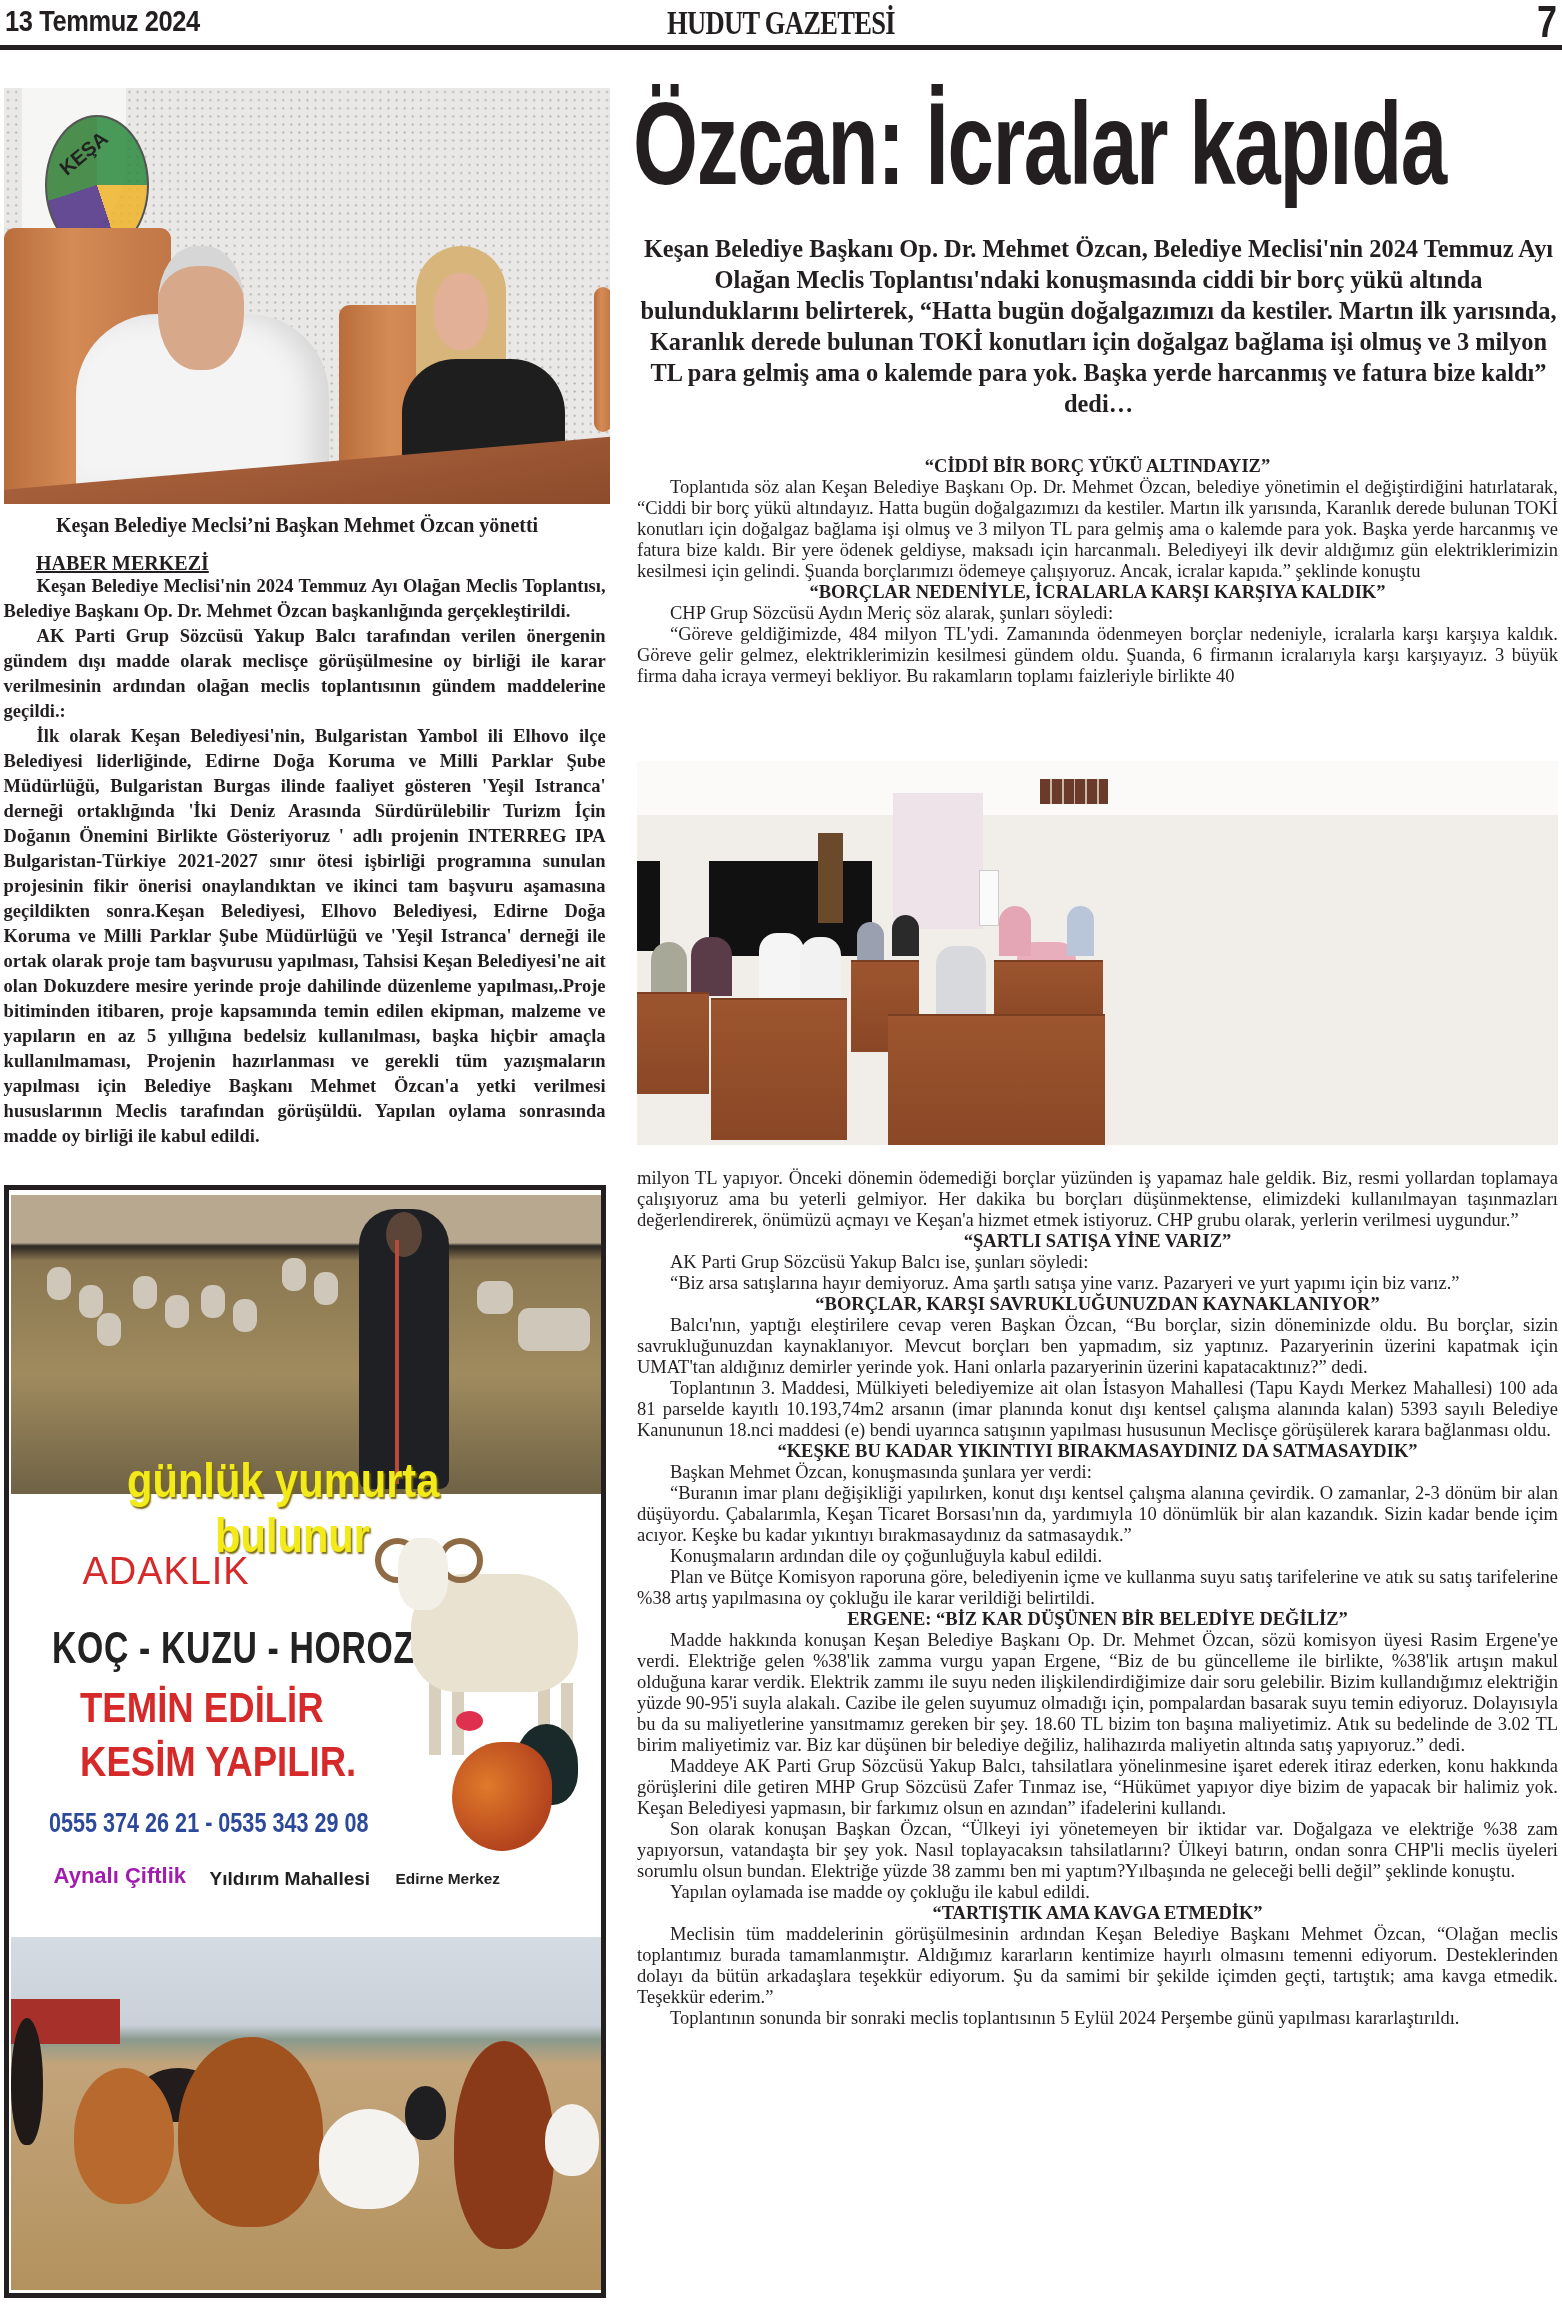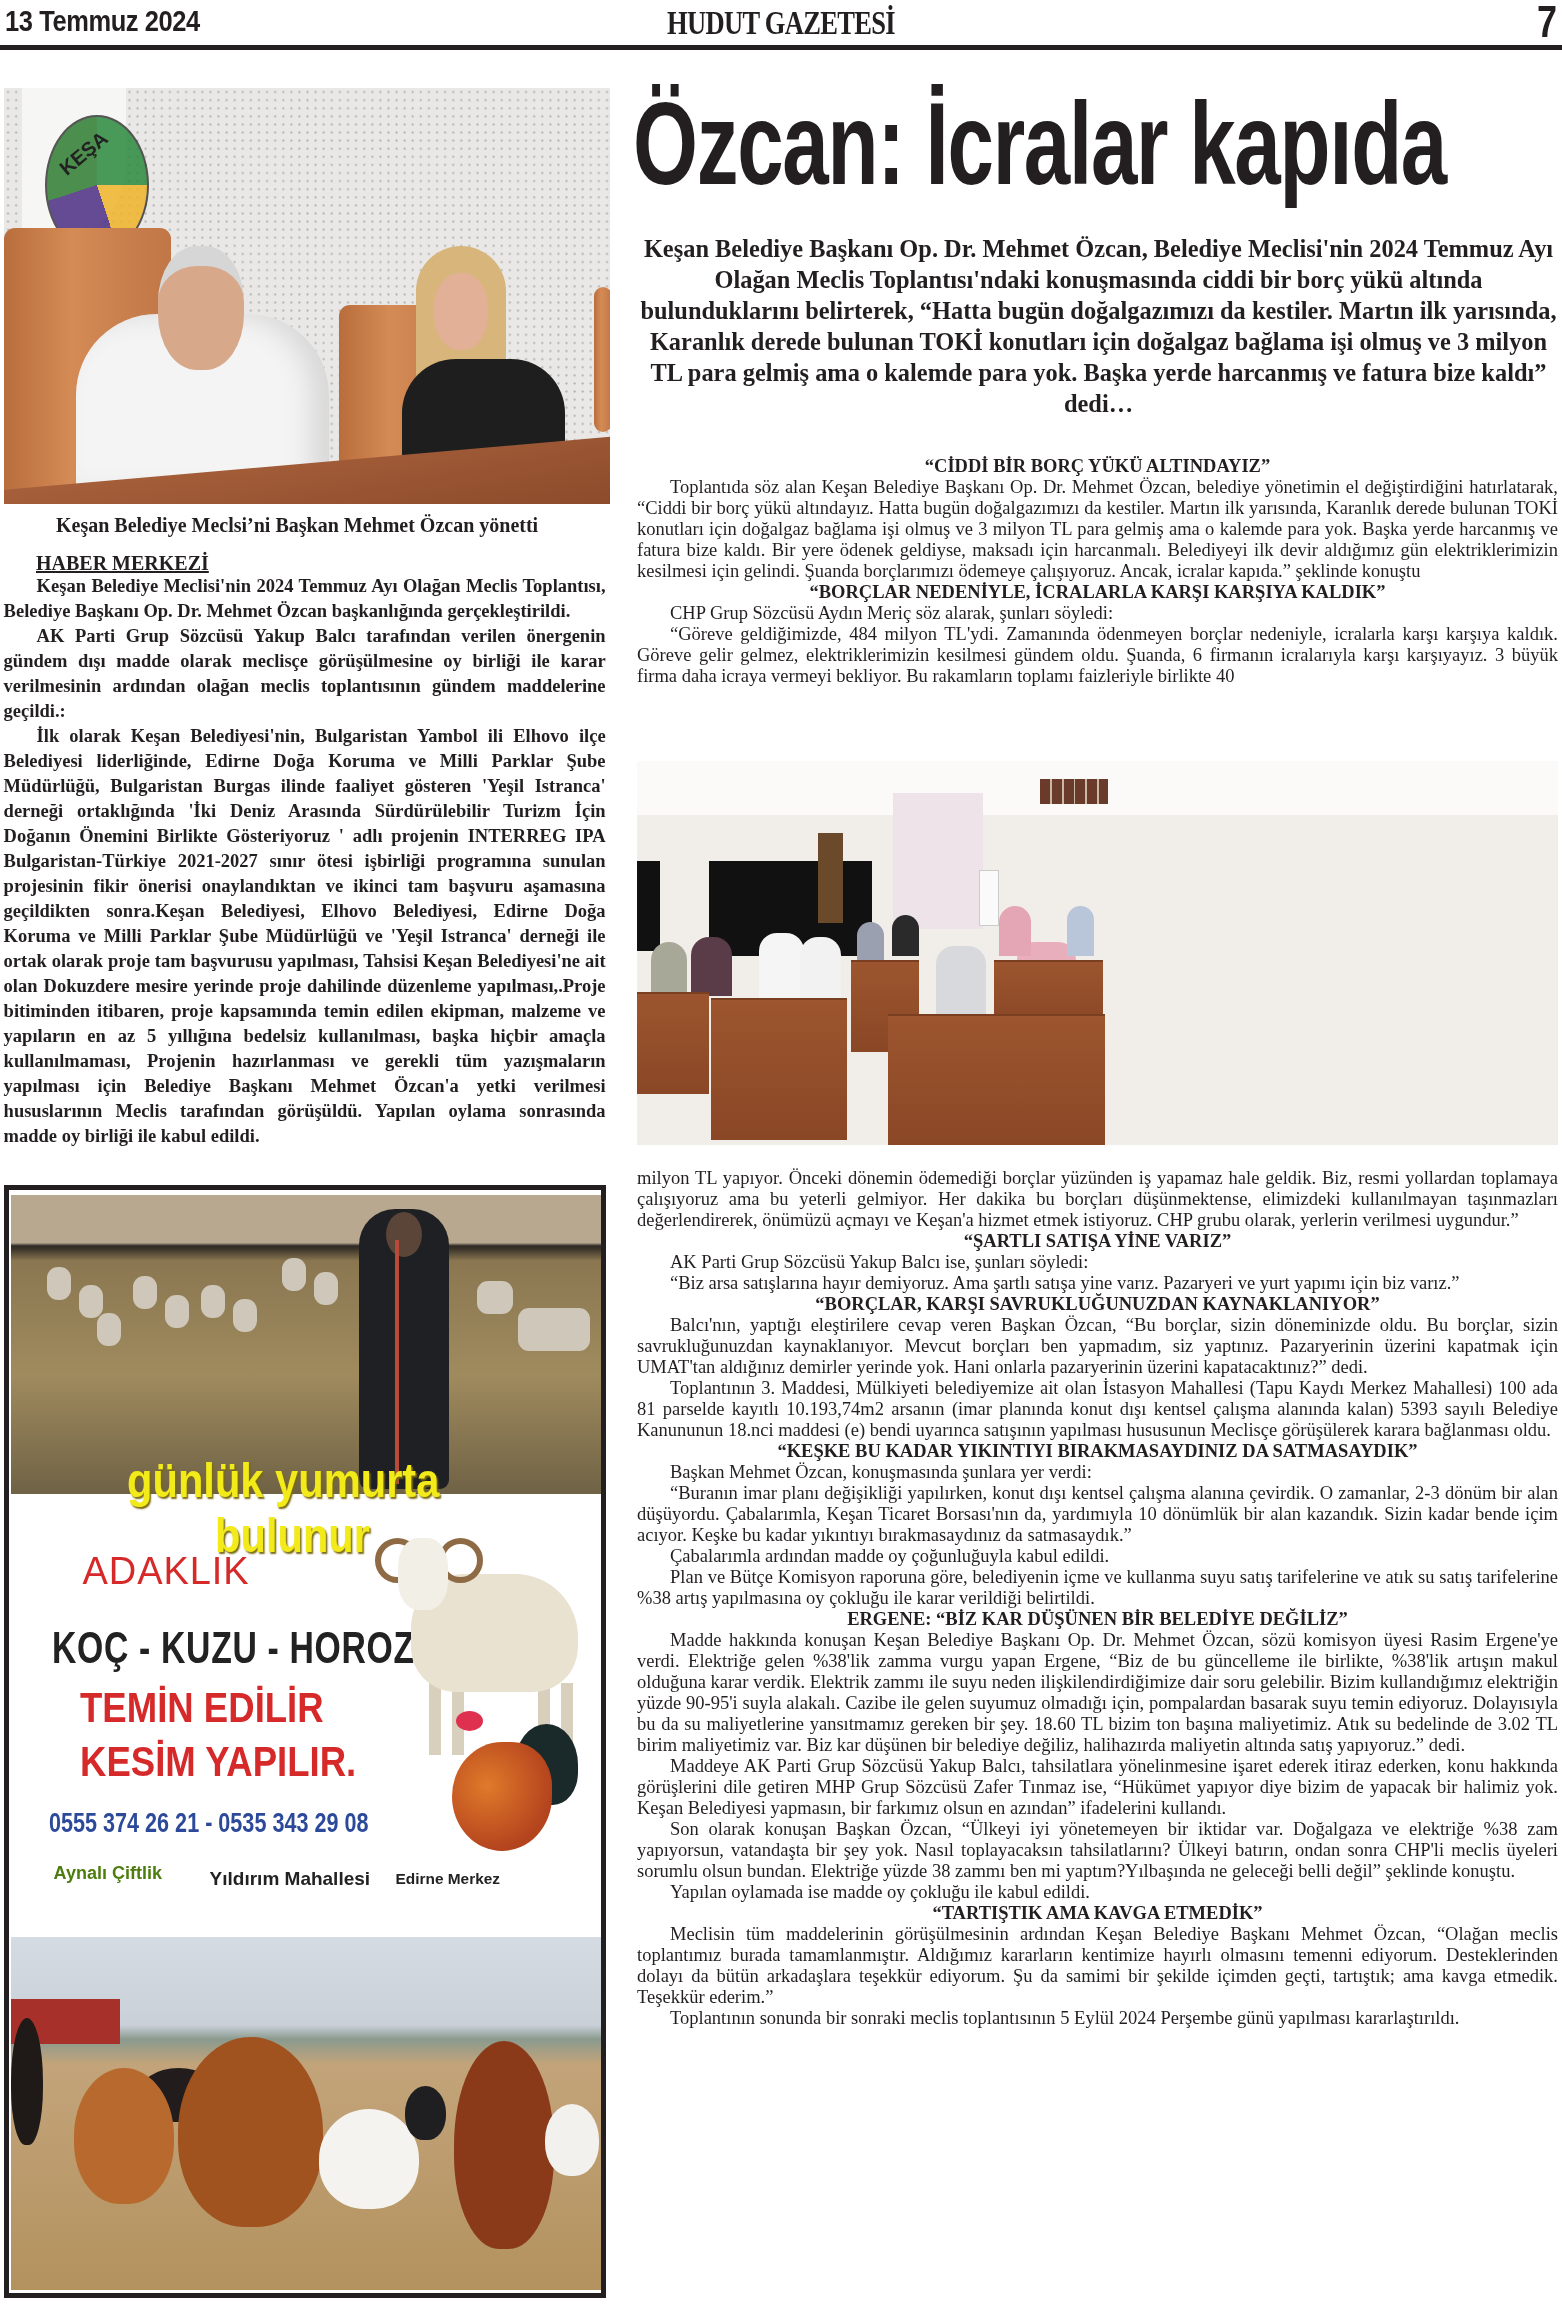--- a/index.html
+++ b/index.html
@@ -69,21 +69,21 @@
   #ad-shepherd .head{position:absolute;left:375px;top:16.3px;width:36px;height:45px;background:#5a4538;border-radius:50%;}
   #ad-shepherd .staff{position:absolute;left:384px;top:45px;width:3.6px;height:244px;background:#b84a3a;}
   .sheep{position:absolute;width:23.5px;height:33px;background:#cfc7ba;border-radius:11px;}
 
   .ad-text{position:absolute;font-family:"Liberation Sans",sans-serif;font-weight:bold;}
   #ad-adaklik{left:74px;top:360px;font-size:38px;color:#d62a2a;font-weight:normal;letter-spacing:0.9px;}
   #ad-items{left:43px;top:432px;font-size:45px;color:#222;transform:scaleX(0.75);transform-origin:left;letter-spacing:0.9px;}
   #ad-temin{left:71px;top:493px;font-size:43px;color:#d62a2a;transform:scaleX(0.85);transform-origin:left;}
   #ad-kesim{left:71px;top:547px;font-size:43px;color:#d62a2a;transform:scaleX(0.85);transform-origin:left;}
   #ad-phones{left:40px;top:618px;font-size:27px;color:#2d4a9a;transform:scaleX(0.8);transform-origin:left;}
-  #ad-farm{left:45px;top:673px;font-size:18px;color:#4d7c0f;}
+  #ad-farm{left:45px;top:673px;font-size:22px;color:#a21caf;}
   #ad-addr{left:201px;top:678px;font-size:19px;color:#222;font-weight:bold;}
   #ad-addr2{left:387px;top:680px;font-size:15.4px;color:#222;}
   .ram{position:absolute;left:348px;top:348px;width:226px;height:190px;}
   .ram .body{position:absolute;left:54px;top:36px;width:167px;height:118px;background:#e9e2d0;border-radius:54px 63px 45px 45px;}
   .ram .head{position:absolute;left:41px;top:0;width:50px;height:72px;background:#f2efe6;border-radius:40%;}
   .ram .horn{position:absolute;top:0;width:33px;height:33px;border:6.3px solid #8f6b45;border-radius:50%;}
   .ram .leg{position:absolute;top:145px;width:12.7px;height:72px;background:#d8cfbc;}
   .rooster{position:absolute;left:443px;top:516px;width:127px;height:154px;}
   .rooster .body{position:absolute;left:0;top:36px;width:100px;height:109px;background:radial-gradient(circle at 35% 40%,#e07a2a,#b4441e 70%);border-radius:50% 40% 50% 50%;}
   .rooster .tail{position:absolute;left:63px;top:18px;width:63px;height:81px;background:#1a2a2a;border-radius:50% 50% 40% 20%;}
@@ -169,21 +169,21 @@
     <p style="text-indent: 0px;">milyon TL yapıyor. Önceki dönemin ödemediği borçlar yüzünden iş yapamaz hale geldik. Biz, resmi yollardan toplamaya çalışıyoruz ama bu yeterli gelmiyor. Her dakika bu borçları düşünmektense, elimizdeki kullanılmayan taşınmazları değerlendirerek, önümüzü açmayı ve Keşan'a hizmet etmek istiyoruz. CHP grubu olarak, yerlerin verilmesi uygundur.”</p>
     <h3>“ŞARTLI SATIŞA YİNE VARIZ”</h3>
     <p>AK Parti Grup Sözcüsü Yakup Balcı ise, şunları söyledi:</p>
     <p>“Biz arsa satışlarına hayır demiyoruz. Ama şartlı satışa yine varız. Pazaryeri ve yurt yapımı için biz varız.”</p>
     <h3>“BORÇLAR, KARŞI SAVRUKLUĞUNUZDAN KAYNAKLANIYOR”</h3>
     <p>Balcı'nın, yaptığı eleştirilere cevap veren Başkan Özcan, “Bu borçlar, sizin döneminizde oldu. Bu borçlar, sizin savrukluğunuzdan kaynaklanıyor. Mevcut borçları ben yapmadım, siz yaptınız. Pazaryerinin üzerini kapatmak için UMAT'tan aldığınız demirler yerinde yok. Hani onlarla pazaryerinin üzerini kapatacaktınız?” dedi.</p>
     <p>Toplantının 3. Maddesi, Mülkiyeti belediyemize ait olan İstasyon Mahallesi (Tapu Kaydı Merkez Mahallesi) 100 ada 81 parselde kayıtlı 10.193,74m2 arsanın (imar planında konut dışı kentsel çalışma alanında kalan) 5393 sayılı Belediye Kanununun 18.nci maddesi (e) bendi uyarınca satışının yapılması hususunun Meclisçe görüşülerek karara bağlanması oldu.</p>
     <h3>“KEŞKE BU KADAR YIKINTIYI BIRAKMASAYDINIZ DA SATMASAYDIK”</h3>
     <p>Başkan Mehmet Özcan, konuşmasında şunlara yer verdi:</p>
     <p>“Buranın imar planı değişikliği yapılırken, konut dışı kentsel çalışma alanına çevirdik. O zamanlar, 2-3 dönüm bir alan düşüyordu. Çabalarımla, Keşan Ticaret Borsası'nın da, yardımıyla 10 dönümlük bir alan kazandık. Sizin kadar bende içim acıyor. Keşke bu kadar yıkıntıyı bırakmasaydınız da satmasaydık.”</p>
-    <p>Çabalarımla ardından madde oy çoğunluğuyla kabul edildi.</p>
+    <p>Konuşmaların ardından dile oy çoğunluğuyla kabul edildi.</p>
     <p>Plan ve Bütçe Komisyon raporuna göre, belediyenin içme ve kullanma suyu satış tarifelerine ve atık su satış tarifelerine %38 artış yapılmasına oy çokluğu ile karar verildiği belirtildi.</p>
     <h3>ERGENE: “BİZ KAR DÜŞÜNEN BİR BELEDİYE DEĞİLİZ”</h3>
     <p>Madde hakkında konuşan Keşan Belediye Başkanı Op. Dr. Mehmet Özcan, sözü komisyon üyesi Rasim Ergene'ye verdi. Elektriğe gelen %38'lik zamma vurgu yapan Ergene, “Biz de bu güncelleme ile birlikte, %38'lik artışın makul olduğuna karar verdik. Elektrik zammı ile suyu neden ilişkilendirdiğimize dair soru gelebilir. Bizim kullandığımız elektriğin yüzde 90-95'i suyla alakalı. Cazibe ile gelen suyumuz olmadığı için, pompalardan basarak suyu temin ediyoruz. Dolayısıyla bu da su maliyetlerine yansıtmamız gereken bir şey. 18.60 TL bizim ton başına maliyetimiz. Atık su bedelinde de 3.02 TL birim maliyetimiz var. Biz kar düşünen bir belediye değiliz, halihazırda maliyetin altında satış yapıyoruz.” dedi.</p>
     <p>Maddeye AK Parti Grup Sözcüsü Yakup Balcı, tahsilatlara yönelinmesine işaret ederek itiraz ederken, konu hakkında görüşlerini dile getiren MHP Grup Sözcüsü Zafer Tınmaz ise, “Hükümet yapıyor diye bizim de yapacak bir halimiz yok. Keşan Belediyesi yapmasın, bir farkımız olsun en azından” ifadelerini kullandı.</p>
     <p>Son olarak konuşan Başkan Özcan, “Ülkeyi iyi yönetemeyen bir iktidar var. Doğalgaza ve elektriğe %38 zam yapıyorsun, vatandaşta bir şey yok. Nasıl toplayacaksın tahsilatlarını? Ülkeyi batırın, ondan sonra CHP'li meclis üyeleri sorumlu olsun bundan. Elektriğe yüzde 38 zammı ben mi yaptım?Yılbaşında ne geleceği belli değil” şeklinde konuştu.</p>
     <p>Yapılan oylamada ise madde oy çokluğu ile kabul edildi.</p>
     <h3>“TARTIŞTIK AMA KAVGA ETMEDİK”</h3>
     <p>Meclisin tüm maddelerinin görüşülmesinin ardından Keşan Belediye Başkanı Mehmet Özcan, “Olağan meclis toplantımız burada tamamlanmıştır. Aldığımız kararların kentimize hayırlı olmasını temenni ediyorum. Desteklerinden dolayı da bütün arkadaşlara teşekkür ediyorum. Şu da samimi bir şekilde içimden geçti, tartıştık; ama kavga etmedik. Teşekkür ederim.”</p>
     <p>Toplantının sonunda bir sonraki meclis toplantısının 5 Eylül 2024 Perşembe günü yapılması kararlaştırıldı.</p>
   </div>

